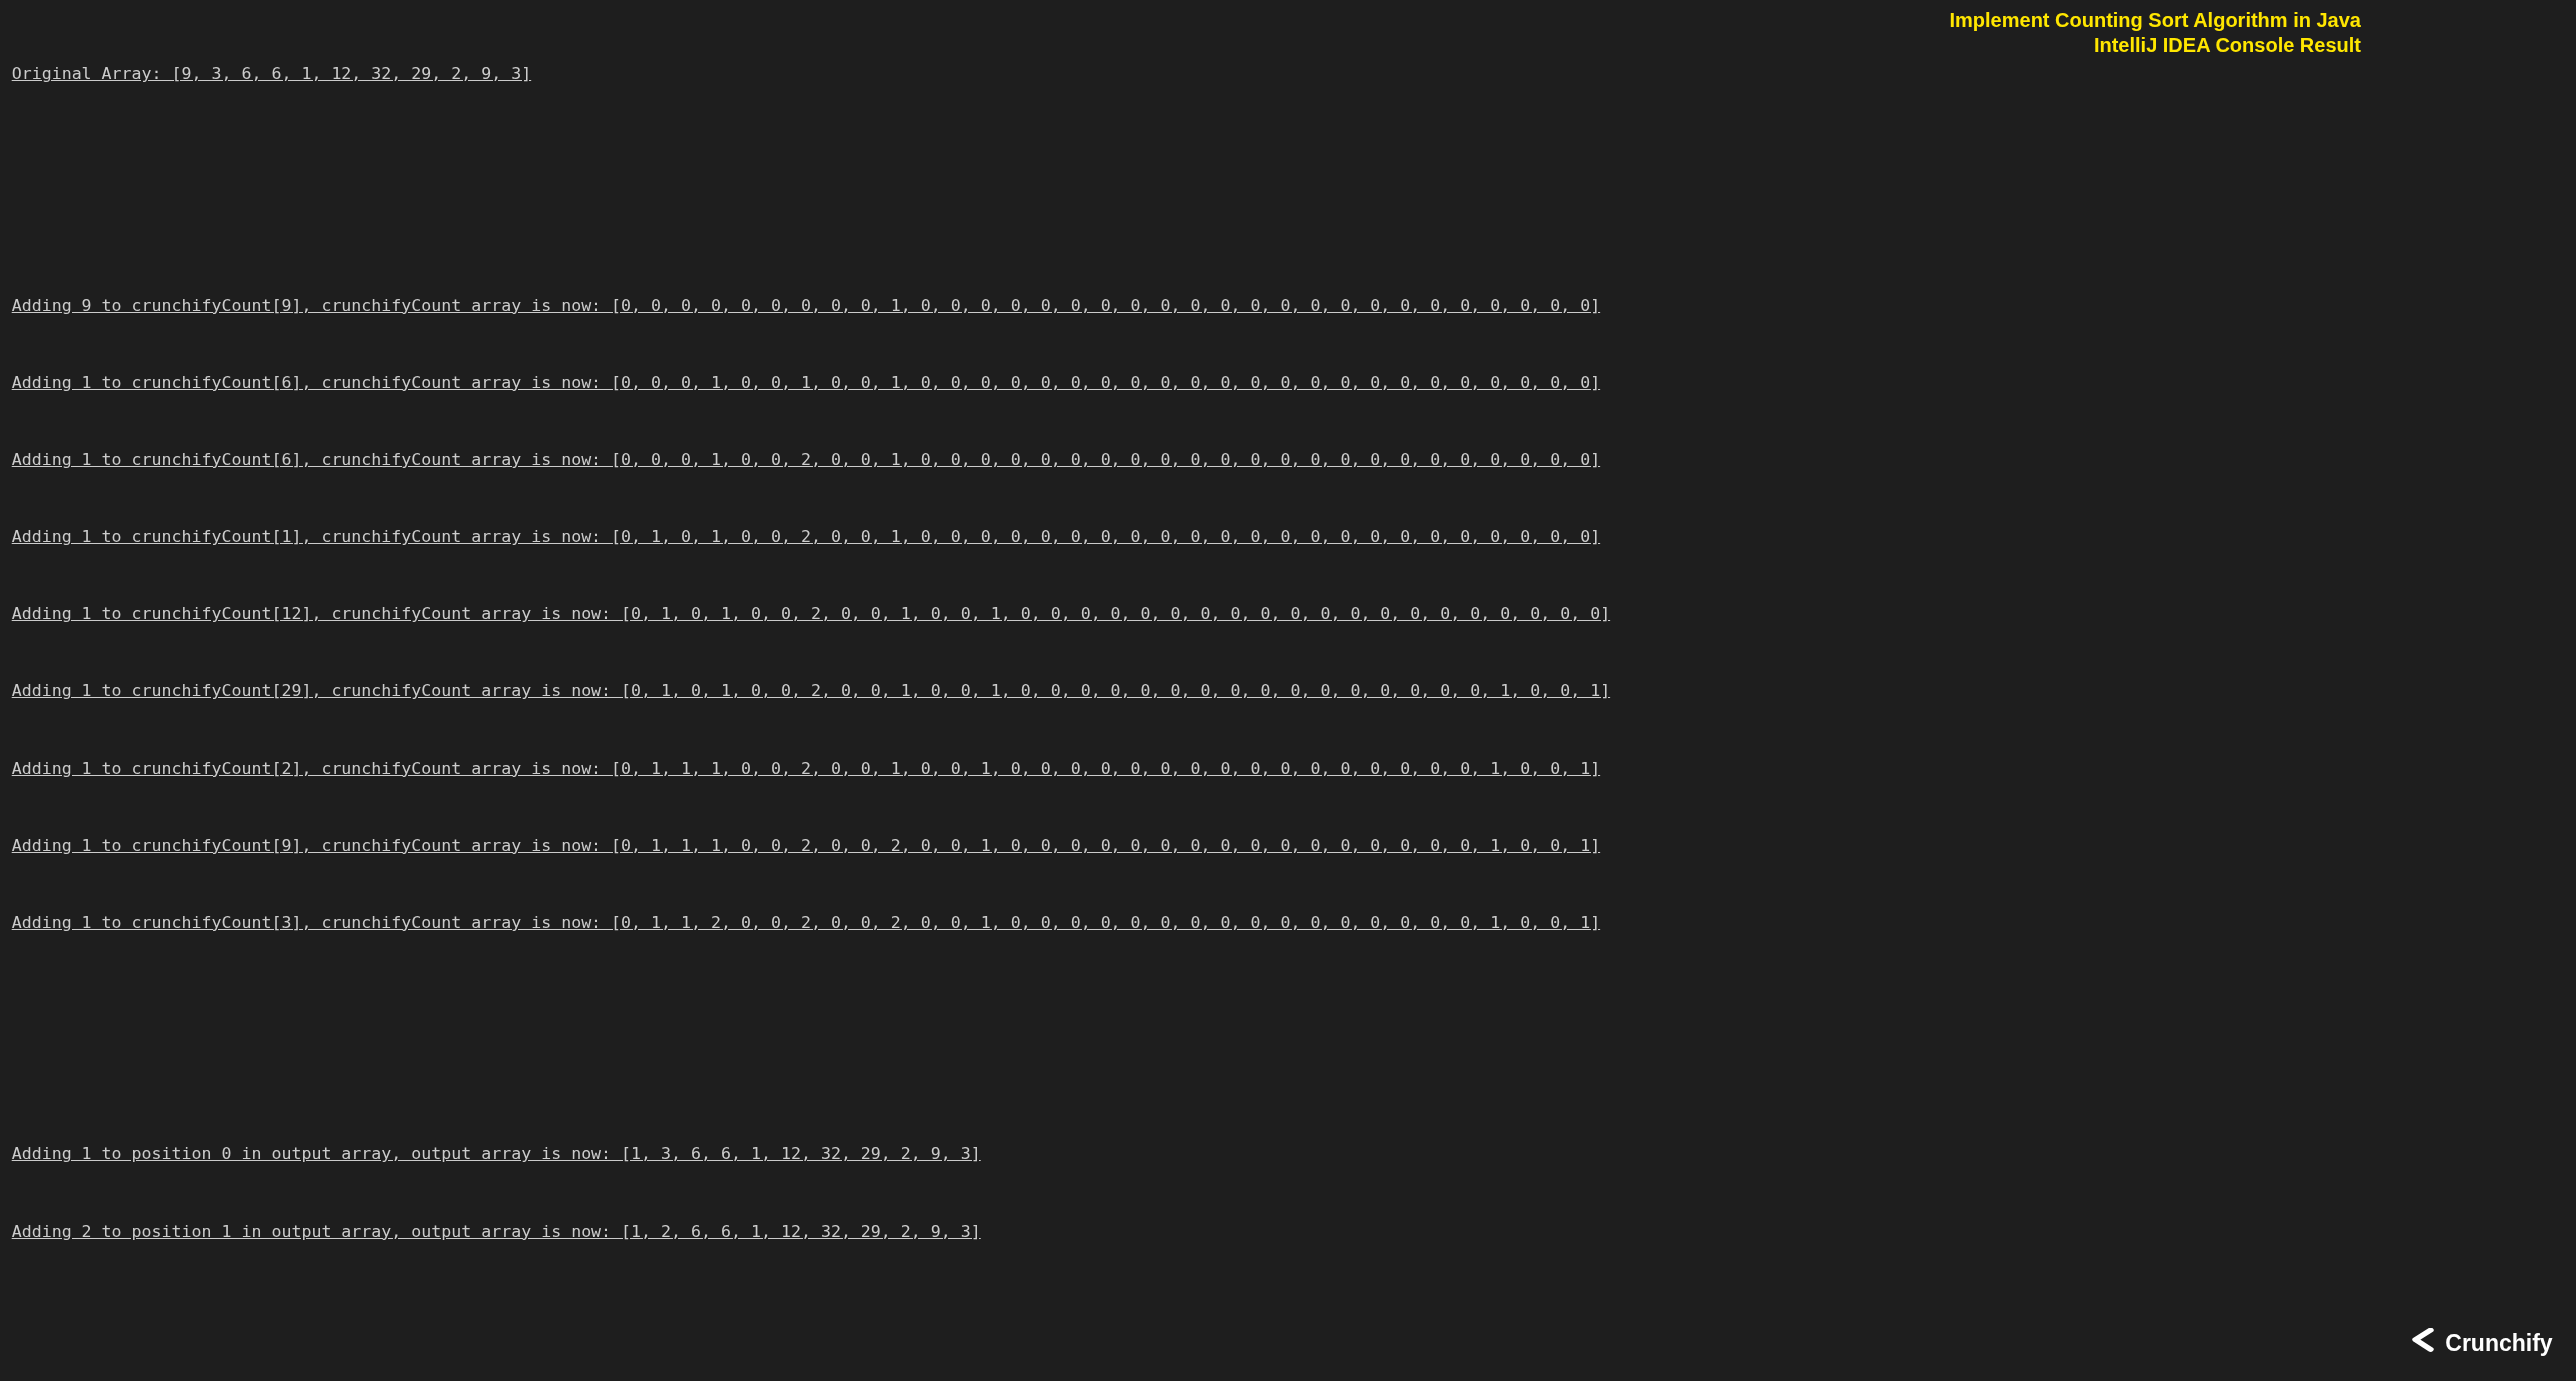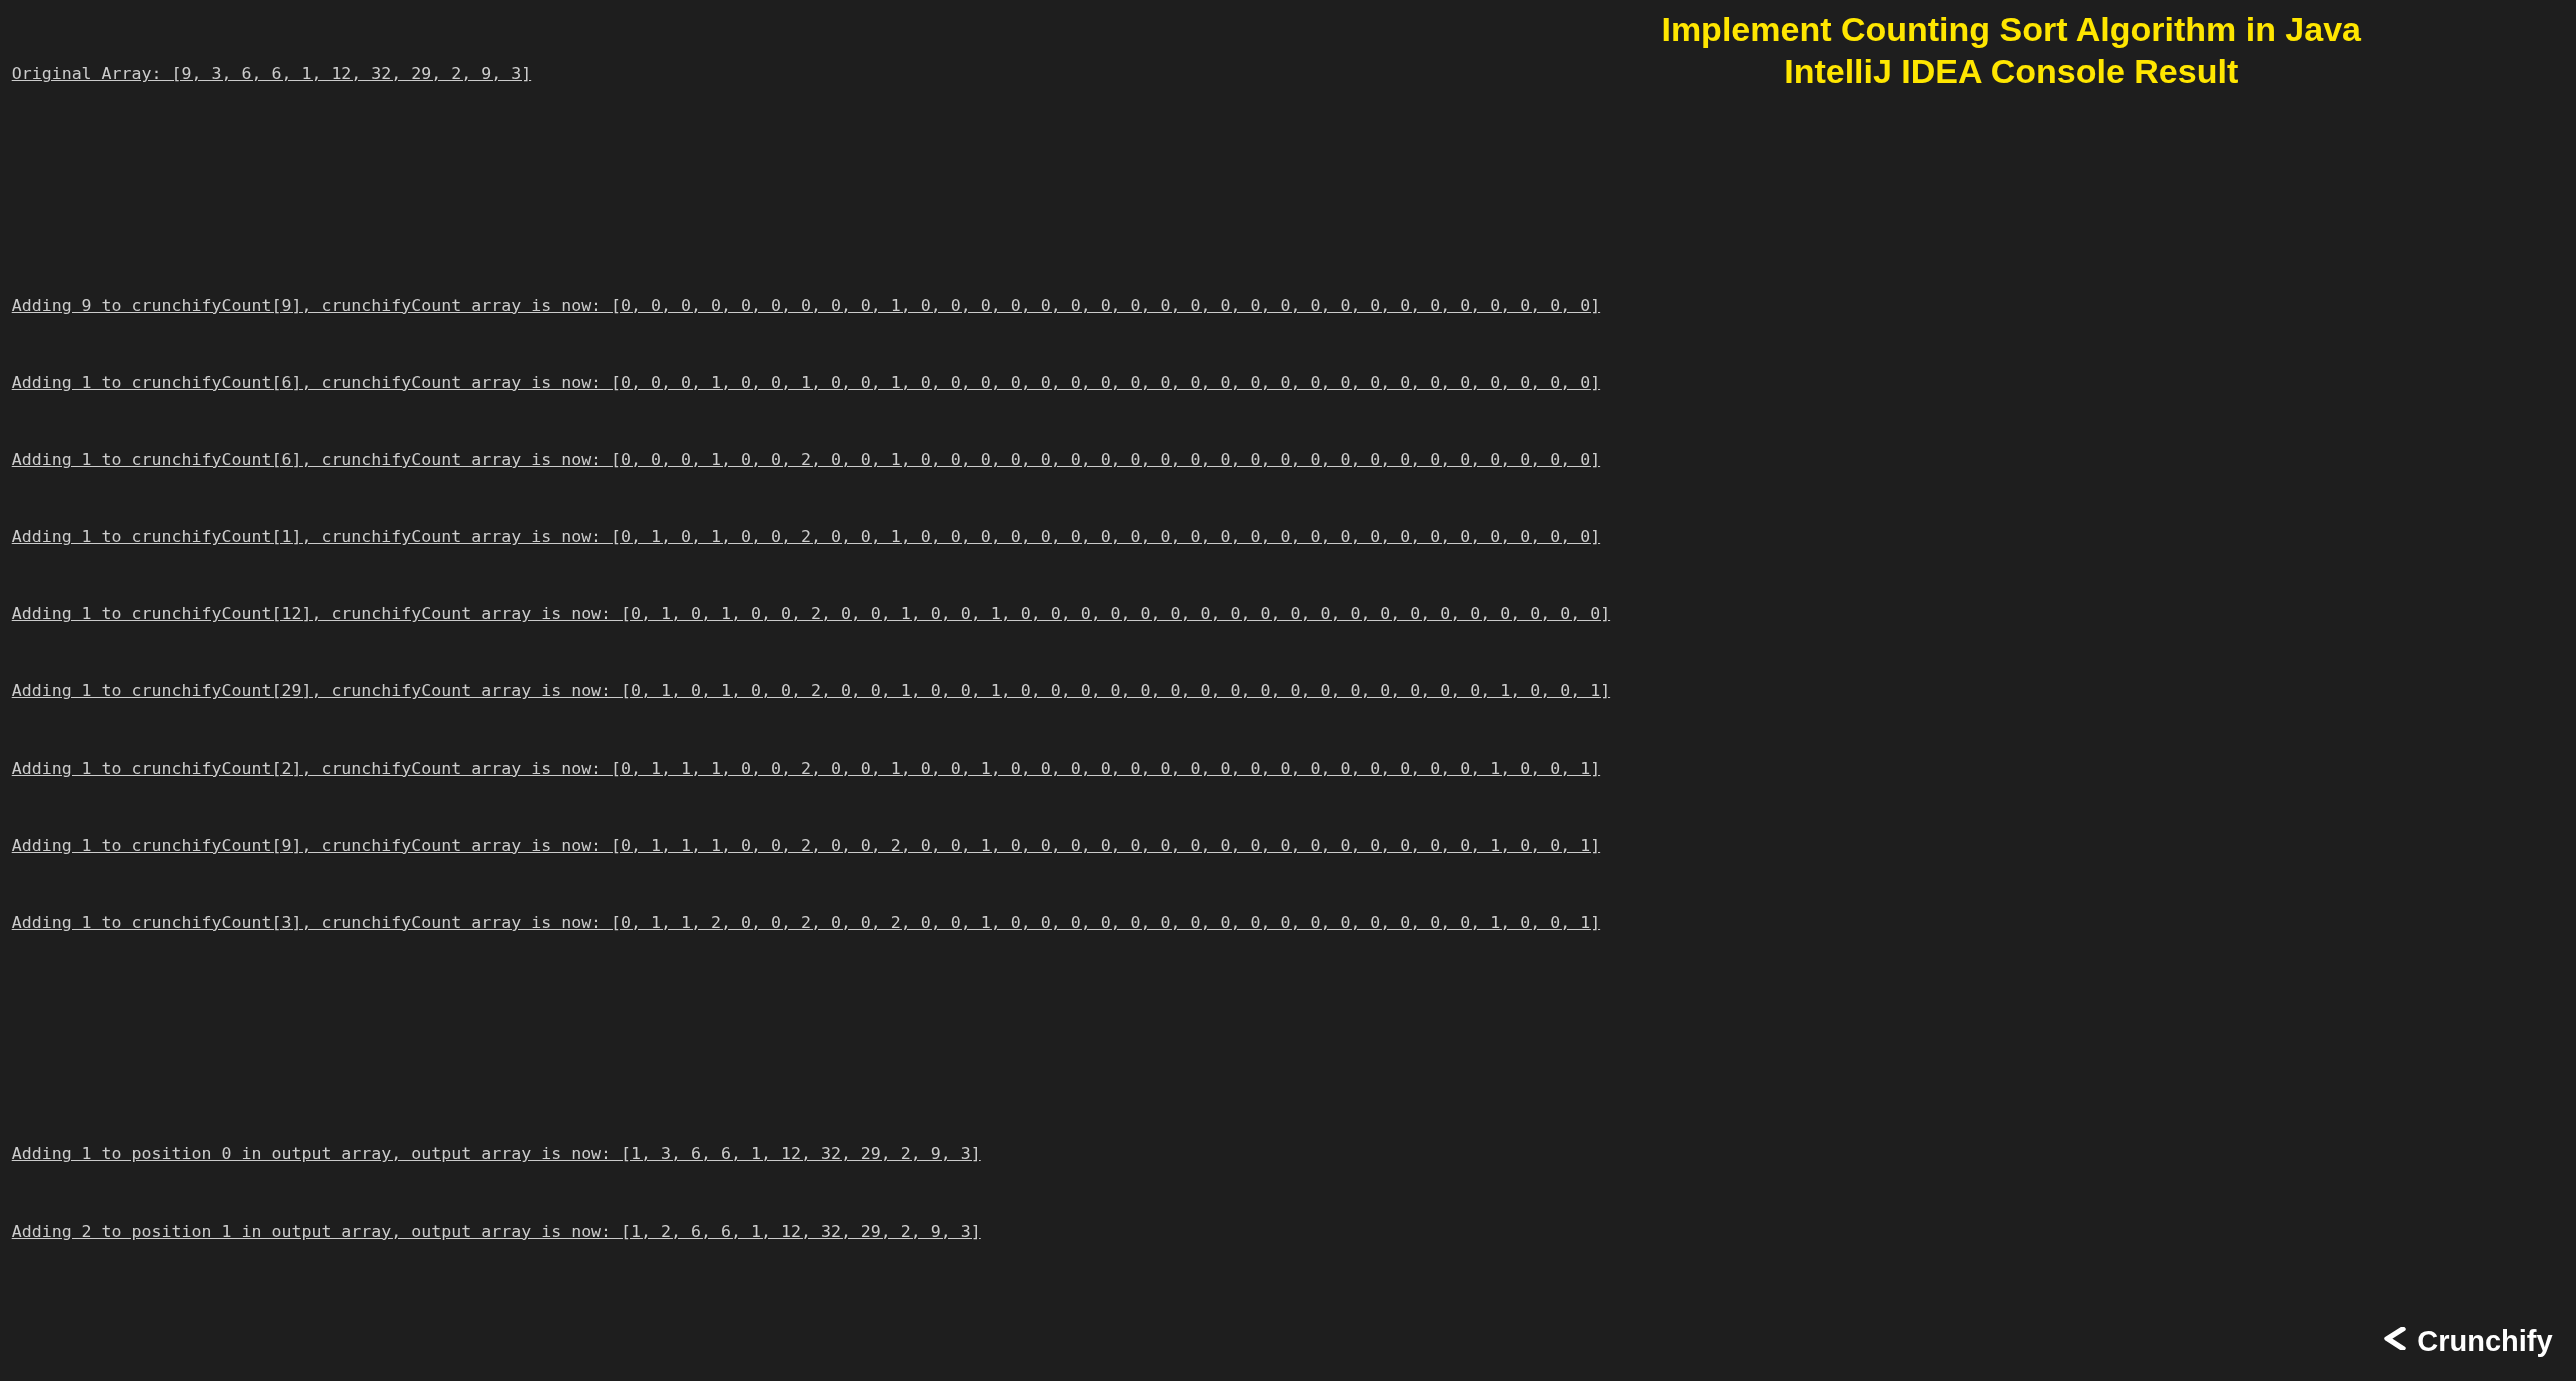--- a/index.html
+++ b/index.html
@@ -22,32 +22,32 @@
     .console-output {
       white-space: pre;
     }
     .title-overlay {
       position: absolute;
       top: 7.8px;
       right: 215px;
       color: #ffe600;
       font-family: Arial, Helvetica, sans-serif;
       font-weight: 700;
-      font-size: 34px;
+      font-size: 20px;
       line-height: 1.25;
-      text-align: center;
+      text-align: right;
     }
     .footer-logo {
       position: absolute;
       bottom: 17.6px;
       right: 23.4px;
       color: #ffffff;
       font-family: Arial, Helvetica, sans-serif;
       font-weight: 700;
-      font-size: 29px;
+      font-size: 23px;
       display: flex;
       align-items: center;
       gap: 5.9px;
     }
     .footer-logo .chevron {
       display: inline-block;
       transform: scaleX(1.3);
       font-size: 27px;
     }
     .line {

